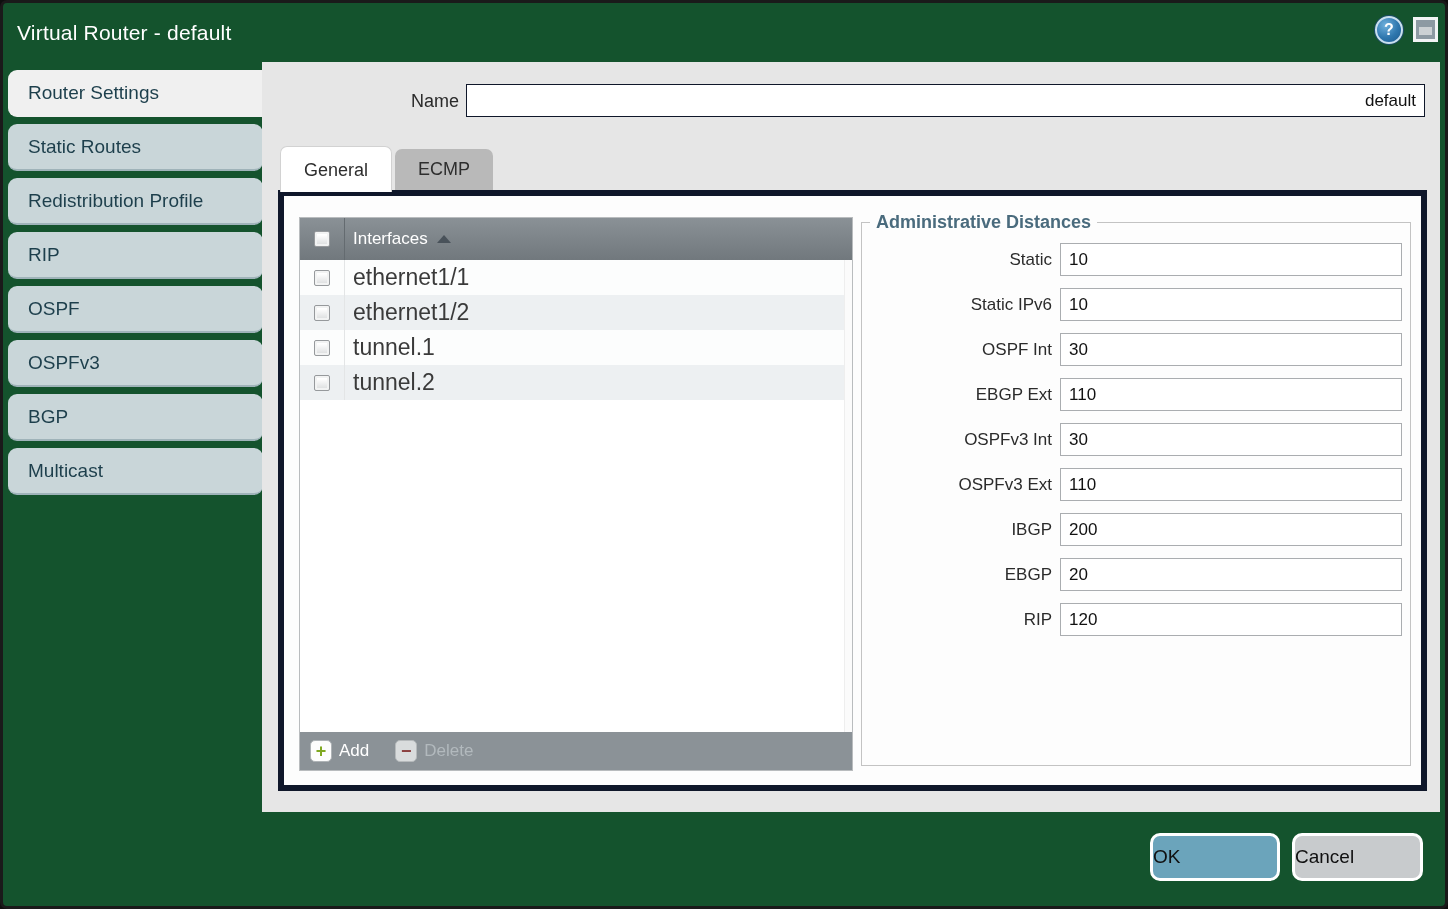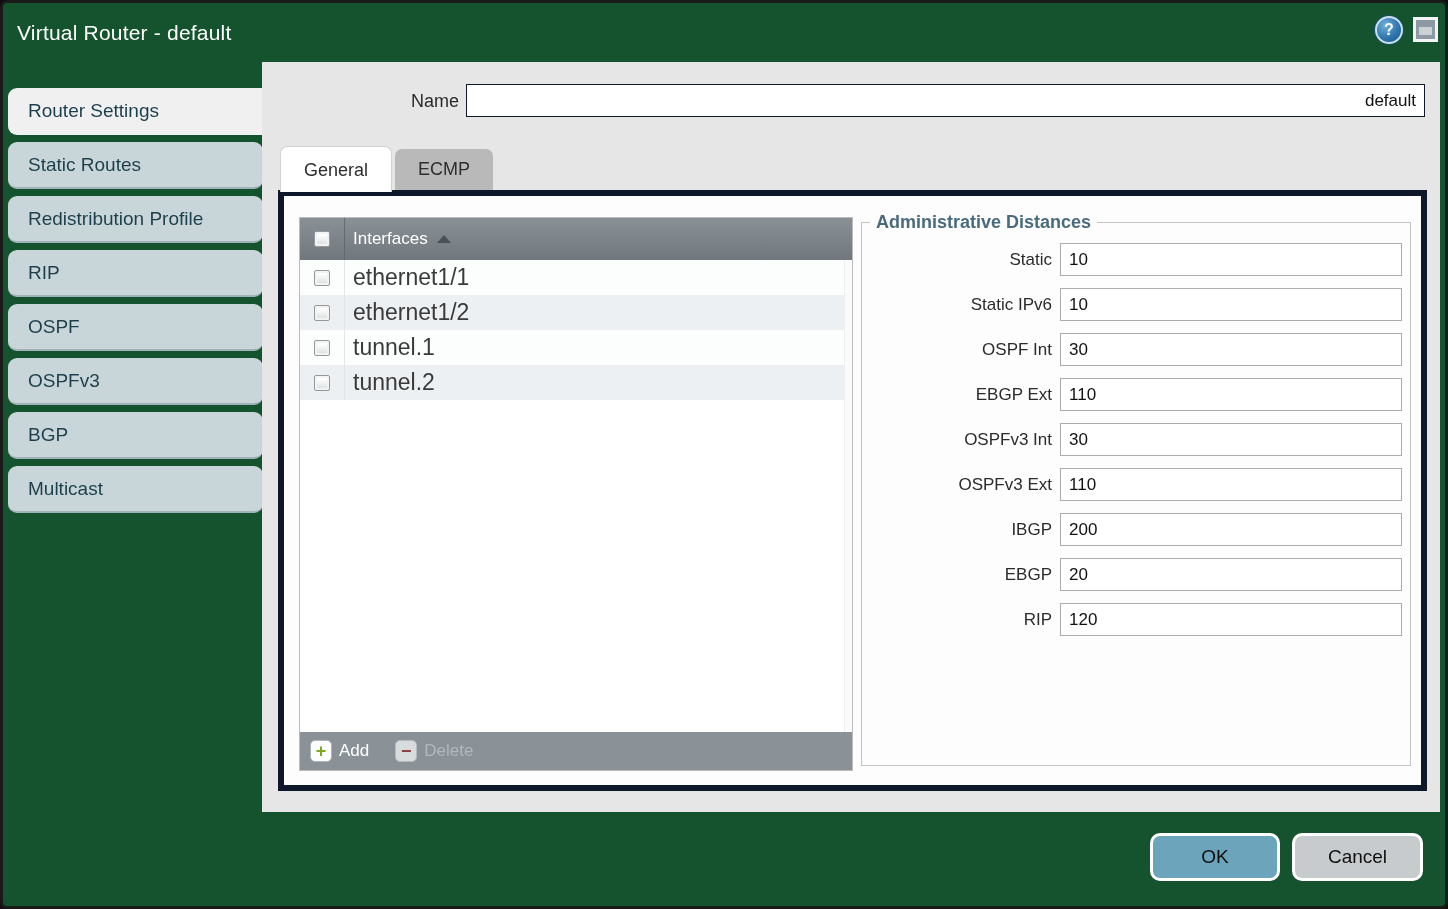--- a/index.html
+++ b/index.html
@@ -20,21 +20,21 @@
     display:flex; align-items:center; justify-content:center; cursor:pointer;
     box-shadow:0 0 0 1px #1d4c6b;
   }
   .restore-icon {
     position:absolute; left:1410px; top:14px; width:25px; height:25px;
     background:#8d9aa3; border:3px solid #f2f4f5; display:flex; align-items:center; justify-content:center;
     cursor:pointer;
   }
   .restore-icon .pane { width:13px; height:8px; background:#ccd1d4; margin-top:3px; }
   
-  .sidebar { position:absolute; left:5px; top:67px; width:255px;margin-top:18px; }
+  .sidebar { position:absolute; left:5px; top:67px; width:255px; }
   .side-tab {
     height:47px; margin-bottom:7px; border-radius:9px;
     background:#c9d6d9; color:#1d3f4c; font-size:19px;
     display:flex; align-items:center; padding-left:20px; cursor:pointer;
     border-bottom:2px solid #9fb3b9;
   }
   .side-tab.active { background:#f0f0f0; border-bottom:2px solid #f0f0f0;
     border-top-right-radius:0; border-bottom-right-radius:0; }
   
   .content { position:absolute; left:259px; top:59px; width:1178px; height:750px; background:#e6e6e6; }
@@ -83,21 +83,21 @@
   
   .ad-fieldset { position:absolute; left:577px; top:16px; width:550px; height:554px;
     border:1px solid #c3c3c3; padding:10px 0 0 0; background:#fdfdfd; }
   .ad-fieldset legend { margin-left:8px; padding:0 6px; font-size:18px; font-weight:bold; color:#4a6b7d; }
   .ad-row { display:flex; align-items:center; margin-bottom:12px; }
   .ad-row label { width:190px; text-align:right; margin-right:8px; font-size:17px; color:#2b2b2b; }
   .ad-row input { width:342px; height:33px; border:1px solid #aaadb0; background:#ffffff;
     font-size:17px; padding:0 8px; font-family:"Liberation Sans", sans-serif; color:#111; }
   
   .btn { position:absolute; top:830px; height:48px; border-radius:10px; border:3px solid #ffffff;
-    font-size:19px; color:#101010; display:flex; align-items:center; justify-content:center; cursor:pointer; }
+    font-size:19px; color:#101010; display:flex; align-items:center; cursor:pointer; }
   .btn.ok { left:1147px; width:130px; background:#6ba4bb; }
   .btn.cancel { left:1289px; width:131px; background:#c8cbcd; }
 </style>
 </head>
 <body>
 
 <div class="window">
 
   <div class="titlebar">
     <span class="title">Virtual Router - default</span>

